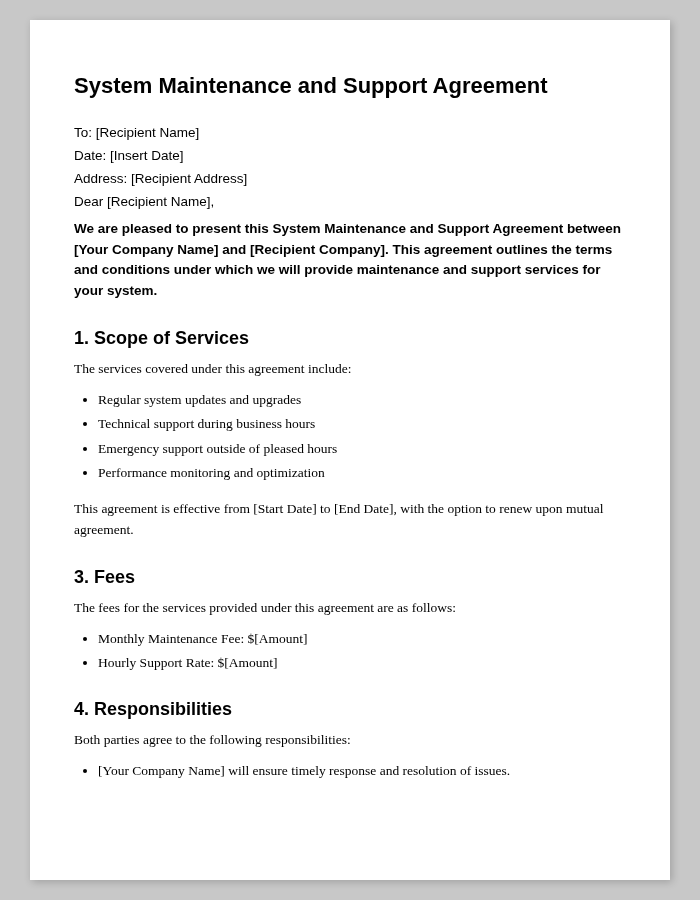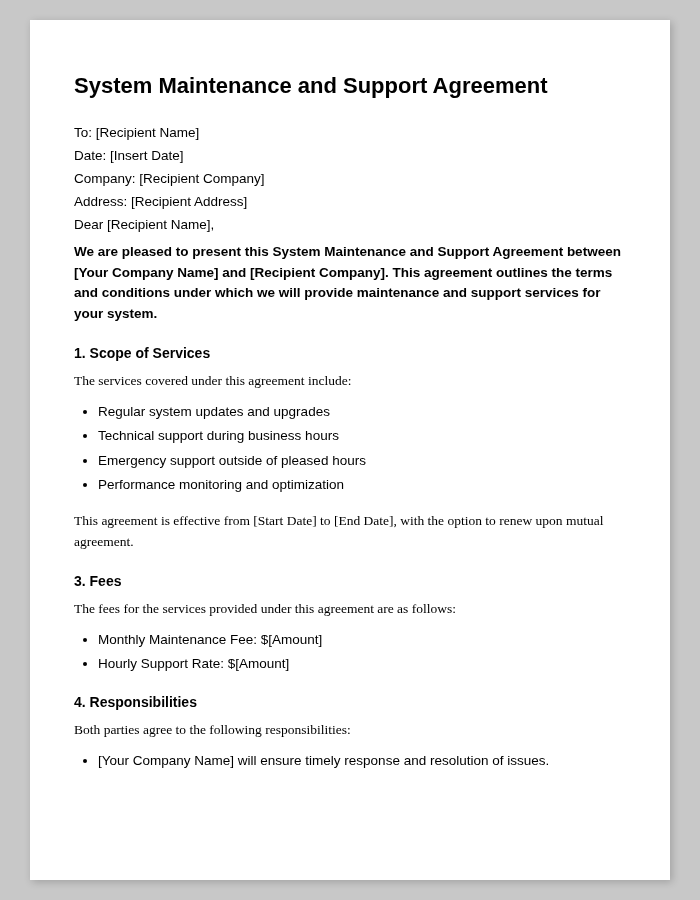--- a/index.html
+++ b/index.html
@@ -49,60 +49,60 @@
 
     .intro-paragraph {
       font-size: 13.5px;
       line-height: 1.55;
       margin-bottom: 20px;
       font-family: Arial, sans-serif;
       font-weight: bold;
     }
 
     .section-heading {
-      font-size: 14px;
+      font-size: 18px;
       font-weight: bold;
       margin-bottom: 10px;
-      margin-top: 20px;
+      margin-top: 26px;
       font-family: Arial, sans-serif;
     }
 
     .section-text {
       font-size: 13.5px;
       line-height: 1.55;
       margin-bottom: 10px;
       font-family: Liberation Serif, serif;
     }
 
     .bullet-list {
       margin-left: 24px;
       margin-bottom: 16px;
       font-size: 13.5px;
       font-family: Arial, sans-serif;
     }
 
     .bullet-list li {
       margin-bottom: 4px;
       line-height: 1.5;
+      font-family: Liberation Serif, serif;
     }
 
     .section-block {
       margin-bottom: 8px;
     }
   </style>
 </head>
 <body>
 
 <div class="document-container">
 
   <h1 class="doc-title">System Maintenance and Support Agreement</h1>
 
   <p class="meta-line">To: [Recipient Name]</p>
   <p class="meta-line">Date: [Insert Date]</p>
-  <p class="meta-line">Company: [Recipient Company]</p>
   <p class="meta-line">Address: [Recipient Address]</p>
 
   <p class="salutation">Dear [Recipient Name],</p>
 
   <p class="intro-paragraph">We are pleased to present this System Maintenance and Support Agreement between [Your Company Name] and [Recipient Company]. This agreement outlines the terms and conditions under which we will provide maintenance and support services for your system.</p>
 
   <div id="sections-container">
       <div class="section-block">
         <h2 class="section-heading">1. Scope of Services</h2>
         <p class="section-text">The services covered under this agreement include:</p>

